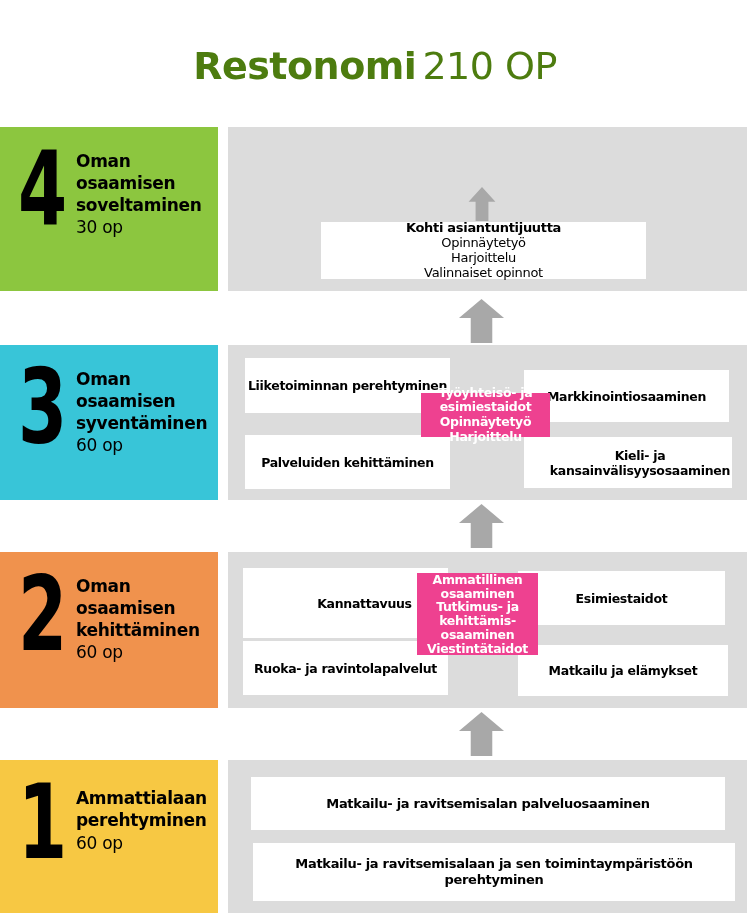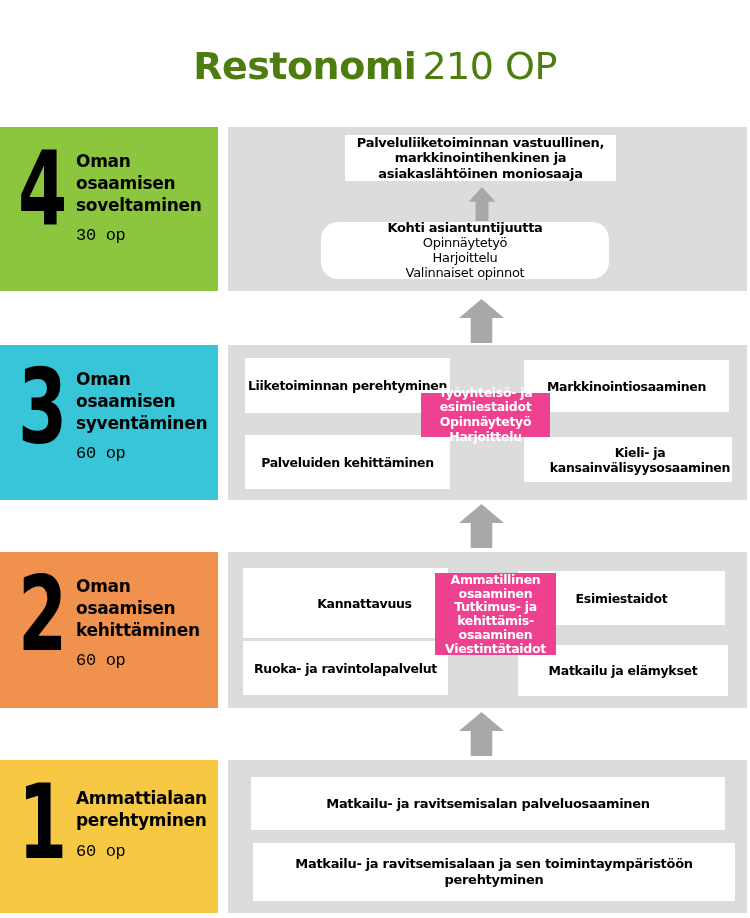--- a/index.html
+++ b/index.html
@@ -23,21 +23,21 @@
   
   .level-box { position:absolute; left:0; top:0; width:218px; height:100%; color:#000; }
   .lv-green  { background:#8CC63F; }
   .lv-cyan   { background:#38C5D8; }
   .lv-orange { background:#F0924D; }
   .lv-yellow { background:#F7C843; }
   .level-number { position:absolute; left:18px; top:22px; font-weight:bold; font-size:104px;
                   line-height:0.78; transform:scaleX(0.68); transform-origin:left top; }
   .level-text { position:absolute; left:76px; top:24px; font-size:17px; font-weight:bold;
                 line-height:1.28; white-space:pre-line; letter-spacing:-0.3px; }
-  .level-credits { font-weight:normal; font-size:17px; margin-top:9px;font-family:Liberation Mono, monospace; }
+  .level-credits { font-weight:normal; font-size:17px; margin-top:1px; }
 
   
   .panel { position:absolute; left:228px; top:0; width:519px; height:100%; background:#DCDCDC; }
 
   
   .wbox { position:absolute; background:#ffffff; color:#000; font-weight:bold; font-size:12.5px;
           letter-spacing:-0.3px; line-height:1.2; display:flex; flex-direction:column;
           align-items:center; justify-content:center; text-align:center; white-space:pre-line; }
 
   
@@ -68,29 +68,26 @@
   <div class="row row-4">
     <div class="level-box lv-green">
       <div class="level-number">4</div>
       <div class="level-text"><span>Oman
 osaamisen
 soveltaminen</span>
         <div class="level-credits">30 op</div>
       </div>
     </div>
     <div class="panel">
-      <div class="wbox" style="left:117px; top:8px; width:271px; height:46px; font-size:13px;">Palveluliiketoiminnan vastuullinen,
-markkinointihenkinen ja
-asiakaslähtöinen moniosaaja</div>
       <div class="arrow arrow-inner">
         <svg viewBox="0 0 48 44" preserveAspectRatio="none">
             <path d="M24 0 L47 19 L35 19 L35 44 L13 44 L13 19 L1 19 Z" fill="#A8A8A8"></path>
           </svg>
       </div>
-      <div class="wbox" style="left:93px; top:95px; width:288px; height:57px;border-radius:17px;">
+      <div class="wbox" style="left:93px; top:95px; width:325px; height:57px;">
         <div class="goal-heading">Kohti asiantuntijuutta</div>
         <div class="goal-items">Opinnäytetyö
 Harjoittelu
 Valinnaiset opinnot</div>
       </div>
     </div>
   </div>
 
   <div class="arrow arrow-gap-43">
     <svg viewBox="0 0 48 44" preserveAspectRatio="none">
@@ -102,23 +99,23 @@
     <div class="level-box lv-cyan">
       <div class="level-number">3</div>
       <div class="level-text"><span>Oman
 osaamisen
 syventäminen</span>
         <div class="level-credits">60 op</div>
       </div>
     </div>
     <div class="panel">
       <div class="wbox" style="left:17px; top:13px; width:205px; height:55px;">Liiketoiminnan perehtyminen</div>
-      <div class="wbox" style="left:296px; top:15px; width:205px; height:52px;">Markkinointiosaaminen</div>
+      <div class="wbox" style="left:296px; top:25px; width:205px; height:52px;">Markkinointiosaaminen</div>
       <div class="wbox" style="left:17px; top:90px; width:205px; height:54px;">Palveluiden kehittäminen</div>
-      <div class="wbox" style="left:296px; top:92px; width:208px; height:45px;padding-left:24px;">Kieli- ja
+      <div class="wbox" style="left:296px; top:92px; width:208px; height:51px;padding-left:24px;">Kieli- ja
 kansainvälisyysosaaminen</div>
       <div class="pinkbox" style="left:193px; top:48px; width:129px; height:44px; line-height:1.18;">Työyhteisö- ja
 esimiestaidot
 Opinnäytetyö
 Harjoittelu</div>
     </div>
   </div>
 
   <div class="arrow arrow-gap-32">
     <svg viewBox="0 0 48 44" preserveAspectRatio="none">
@@ -133,21 +130,21 @@
 osaamisen
 kehittäminen</span>
         <div class="level-credits">60 op</div>
       </div>
     </div>
     <div class="panel">
       <div class="wbox" style="left:15px; top:16px; width:205px; height:70px;padding-left:38px;">Kannattavuus</div>
       <div class="wbox" style="left:290px; top:19px; width:207px; height:54px;">Esimiestaidot</div>
       <div class="wbox" style="left:15px; top:89px; width:205px; height:54px;">Ruoka- ja ravintolapalvelut</div>
       <div class="wbox" style="left:290px; top:93px; width:210px; height:51px;">Matkailu ja elämykset</div>
-      <div class="pinkbox" style="left:189px; top:21px; width:121px; height:82px; line-height:1.1;margin-left:18px;">Ammatillinen
+      <div class="pinkbox" style="left:189px; top:21px; width:121px; height:82px; line-height:1.1;">Ammatillinen
 osaaminen
 Tutkimus- ja
 kehittämis-
 osaaminen
 Viestintätaidot</div>
     </div>
   </div>
 
   <div class="arrow arrow-gap-21">
     <svg viewBox="0 0 48 44" preserveAspectRatio="none">

